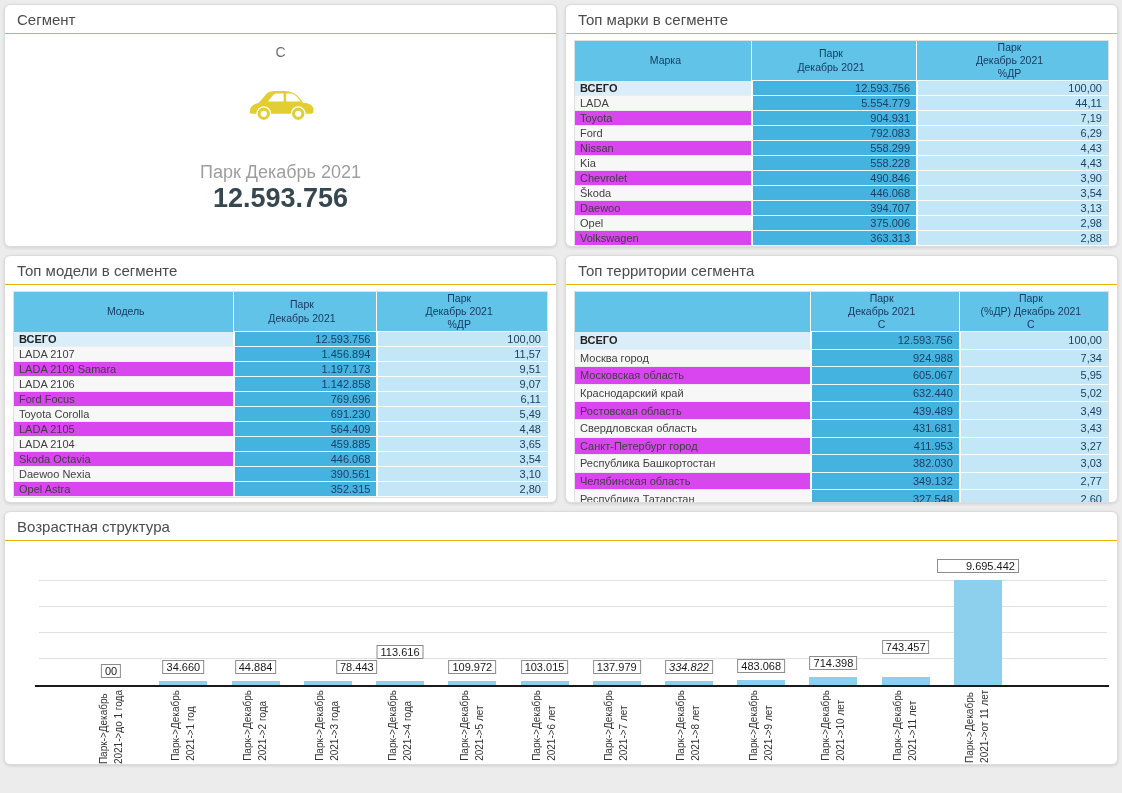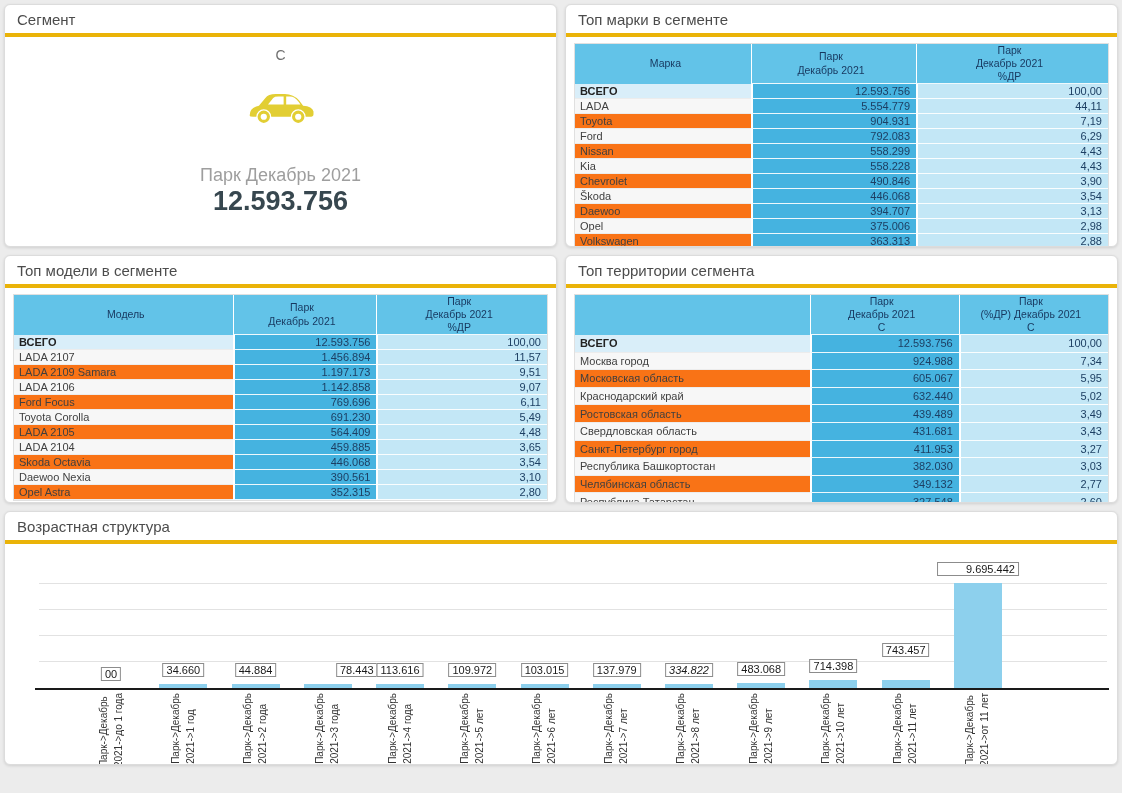--- a/index.html
+++ b/index.html
@@ -1,40 +1,40 @@
 <!DOCTYPE html>
 <html><head>
 <meta charset="utf-8">
 <style>
   * { margin:0; padding:0; box-sizing:border-box; }
   html,body { width:1122px; height:793px; }
   body { background:#ececec; font-family:"Liberation Sans", sans-serif; color:#333; }
   .grid { display:grid; grid-template-columns:553px 553px; grid-template-rows:243px 248px 254px; gap:8px; padding:4px; }
   .panel { background:#fff; border:1px solid #dcdcdc; border-radius:6px; box-shadow:0 1px 3px rgba(0,0,0,.12); overflow:hidden; }
   .panel.wide { grid-column:1 / span 2; }
-  .panel > header { padding:6px 12px 5px; border-bottom:4px solid #eab308; }
+  .panel > header { padding:6px 12px 5px; border-bottom:1px solid #eab308; }
   .panel > header h2 { font-size:15px; font-weight:400; color:#4c4c4c; }
 
   
   .segment-body { display:flex; flex-direction:column; align-items:center; }
   .seg-letter { margin-top:10px; font-size:14px; color:#6e6e6e; }
   .car { margin-top:22px; width:78px; height:44px; }
   .metric-label { margin-top:36px; font-size:18px; color:#9e9e9e; }
   .metric-value { font-size:27px; font-weight:700; color:#37474f; line-height:1.15; }
 
   
   .tbl { margin:6px 8px 0; border:1px solid #e0e0e0; font-size:11px; }
   .trow { display:flex; align-items:stretch; height:15px; }
   .tbl-terr .trow { height:17.6px; }
   .trow.thead { height:40px; background:#62c3e8; }
   .thead .cell { display:flex; align-items:center; justify-content:center; text-align:center;
                  white-space:pre-line; color:#17375e; font-size:10.5px; line-height:1.25; }
   .thead .cell + .cell { border-left:1px solid #fff; }
   .cell { overflow:hidden; white-space:nowrap; }
-  .c0 { display:flex; align-items:center; padding-left:5px; color:#3f3f3f; border-bottom:1px solid #ececec; background:#f97316; }
+  .c0 { display:flex; align-items:center; padding-left:5px; color:#3f3f3f; border-bottom:1px solid #ececec; background:#d946ef; }
   .trow:nth-child(odd) .c0 { background:#f7f7f7; }
   .thead.trow .c0, .trow.thead:nth-child(odd) .c0 { background:transparent; border-bottom:none; }
   .c1, .c2 { display:flex; align-items:center; justify-content:flex-end; padding-right:6px;
              color:#1d3f63; border-left:2px solid #fff; border-bottom:1px solid rgba(255,255,255,.9); }
   .trow:not(.thead) .c1 { background:#45b3e0; }
   .trow:not(.thead) .c2 { background:#c3e7f6; }
   .trow.total .c0 { background:#d9eef9 !important; font-weight:700; color:#222; }
   .tbl-brands .c0{width:33%}  .tbl-brands .c1{width:31%}  .tbl-brands .c2{width:36%}
   .tbl-models .c0{width:41%}  .tbl-models .c1{width:27%}  .tbl-models .c2{width:32%}
   .tbl-terr   .c0{width:44%}  .tbl-terr   .c1{width:28%}  .tbl-terr   .c2{width:28%}
@@ -306,21 +306,21 @@
           <div class="slot">
             <div class="bar" style="height: 4px; background: rgb(141, 208, 237);"></div>
             <div class="vlabel" style="bottom: 11px;">44.884</div>
           </div>
           <div class="slot">
             <div class="bar" style="height: 4px; background: rgb(141, 208, 237);"></div>
             <div class="vlabel" style="bottom: 11px; margin-left: 29px;">78.443</div>
           </div>
           <div class="slot">
             <div class="bar" style="height: 4px; background: rgb(141, 208, 237);"></div>
-            <div class="vlabel" style="bottom: 11px; text-align: center;">113.616</div>
+            <div class="vlabel" style="bottom: 26px; text-align: center;">113.616</div>
           </div>
           <div class="slot">
             <div class="bar" style="height: 4px; background: rgb(141, 208, 237);"></div>
             <div class="vlabel" style="bottom: 11px;">109.972</div>
           </div>
           <div class="slot">
             <div class="bar" style="height: 4px; background: rgb(141, 208, 237);"></div>
             <div class="vlabel" style="bottom: 11px;">103.015</div>
           </div>
           <div class="slot">

